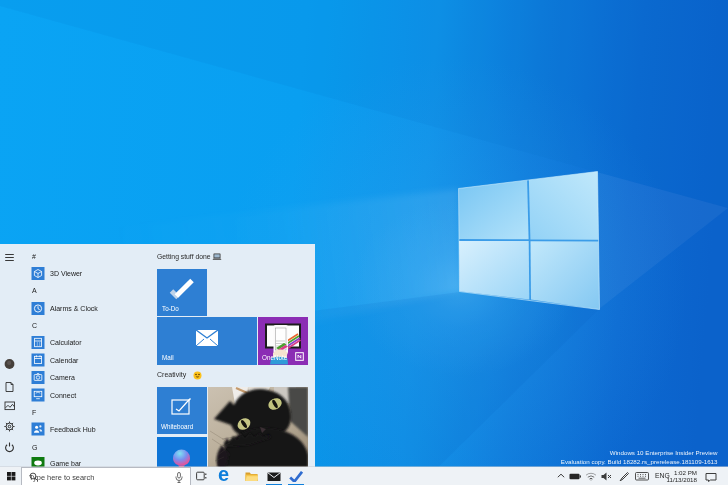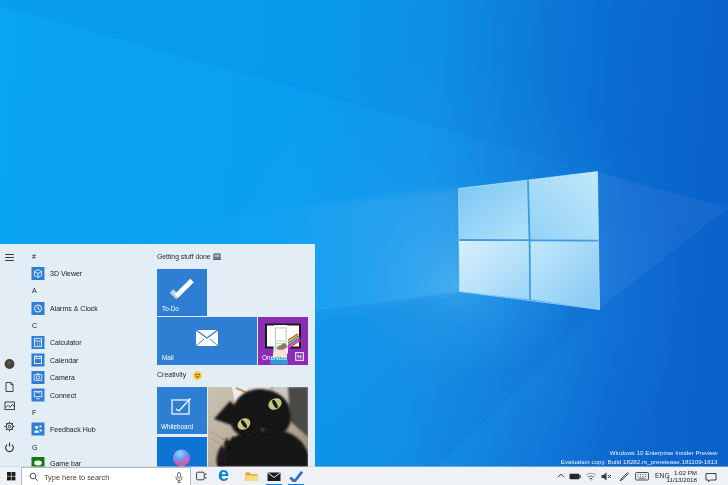--- a/index.html
+++ b/index.html
@@ -317,21 +317,21 @@
     <rect x="4.5" y="0" width="3.9" height="3.9" fill="#1a1a1a"></rect>
     <rect x="0" y="4.5" width="3.9" height="3.9" fill="#1a1a1a"></rect>
     <rect x="4.5" y="4.5" width="3.9" height="3.9" fill="#1a1a1a"></rect>
   </svg>
 
   <div class="abs" style="left:21px;top:0.5px;width:168px;height:18px;background:#ffffff;border:0.7px solid #b6bac2;border-bottom:none;">
     <svg class="abs" style="left:7px;top:4px" width="10" height="10">
       <circle cx="4" cy="4" r="2.9" fill="none" stroke="#4d4d4d" stroke-width="1"></circle>
       <path d="M6.2 6.2L8.8 8.8" stroke="#4d4d4d" stroke-width="1"></path>
     </svg>
-    <div class="abs" style="left:22px;top:4.6px;font-size:7.4px;color:#3e3e3e;">Type here to search</div>
+    <div class="abs" style="left:7px;top:4.6px;font-size:7.4px;color:#3e3e3e;">Type here to search</div>
     <svg class="abs" style="right:7px;top:3.5px" width="8" height="11">
       <rect x="2.6" y="0.5" width="2.8" height="5.5" rx="1.4" fill="none" stroke="#5a5a5a" stroke-width="0.9"></rect>
       <path d="M1 4.5v1a3 3 0 006 0v-1M4 8.5v2M2.5 10.5h3" fill="none" stroke="#5a5a5a" stroke-width="0.9"></path>
     </svg>
   </div>
 
   <svg class="abs" style="left:196px;top:4.5px" width="11" height="10">
     <rect x="0.6" y="1.2" width="7.6" height="7.6" rx="1" fill="none" stroke="#3c3c3c" stroke-width="1"></rect>
     <path d="M9.8 2.4v1.6M9.8 6v1.6" stroke="#3c3c3c" stroke-width="1.2"></path>
   </svg>

